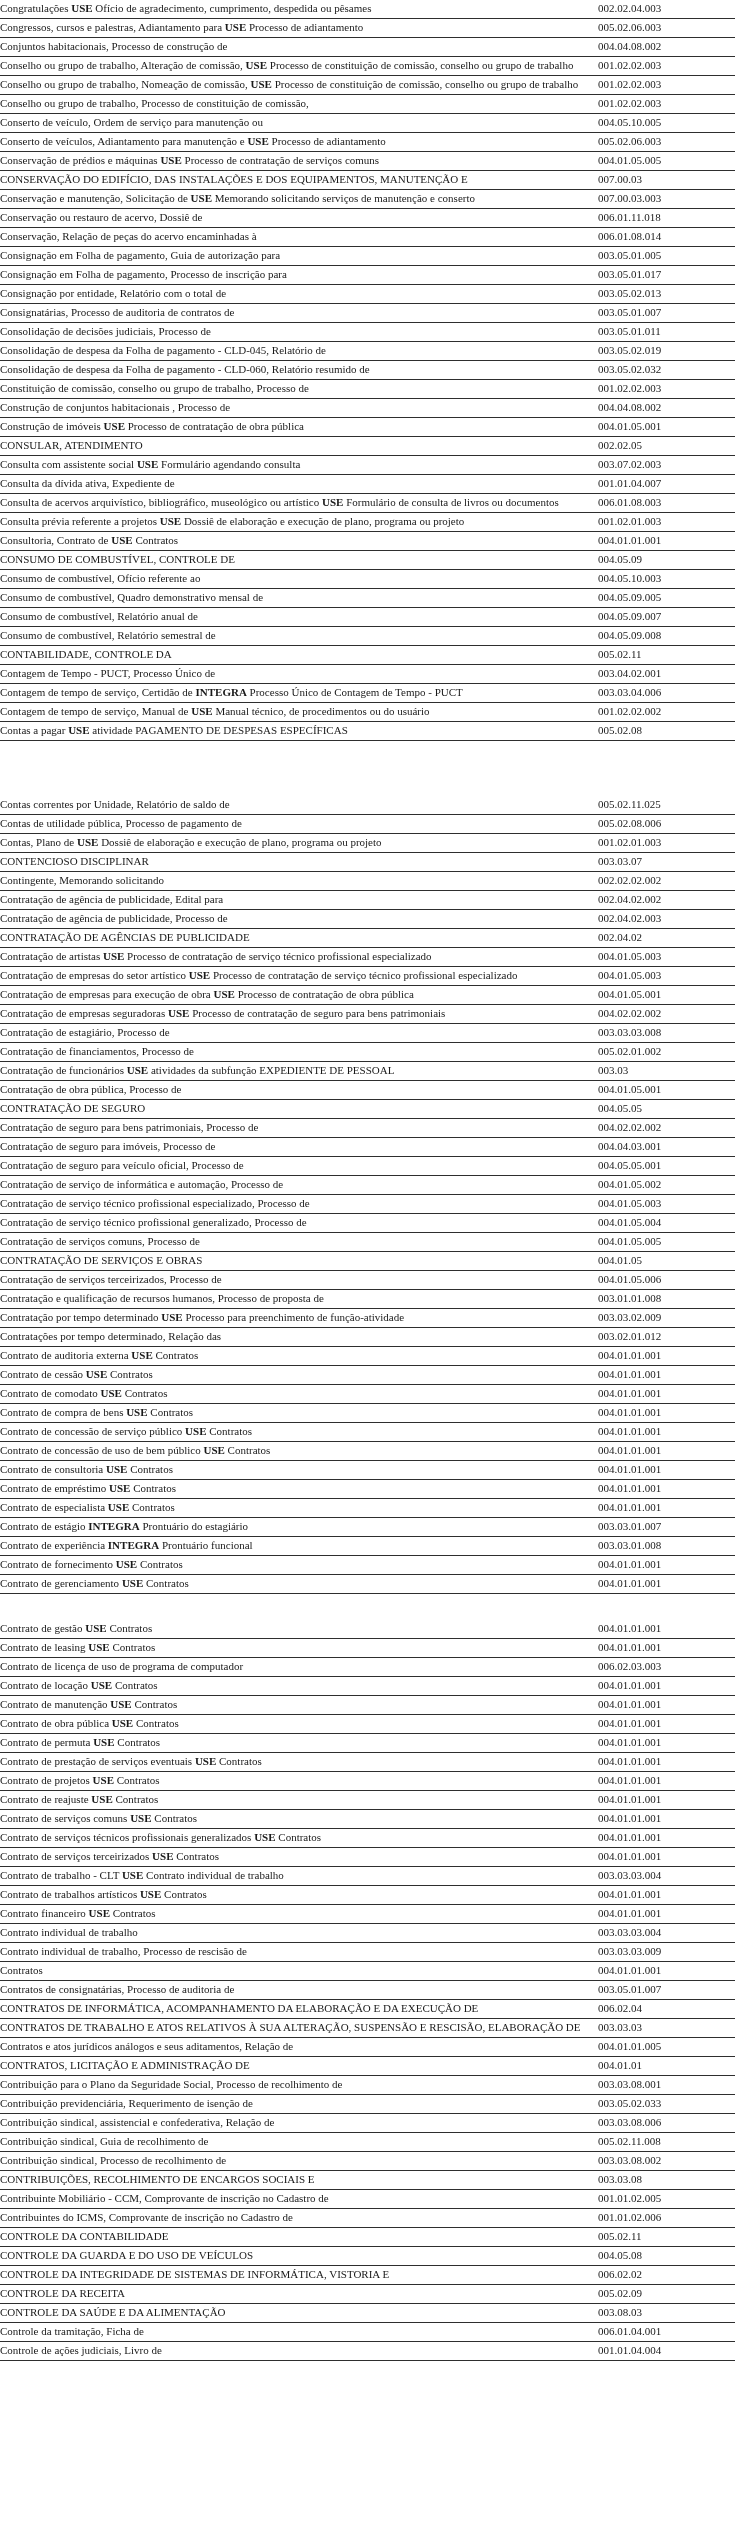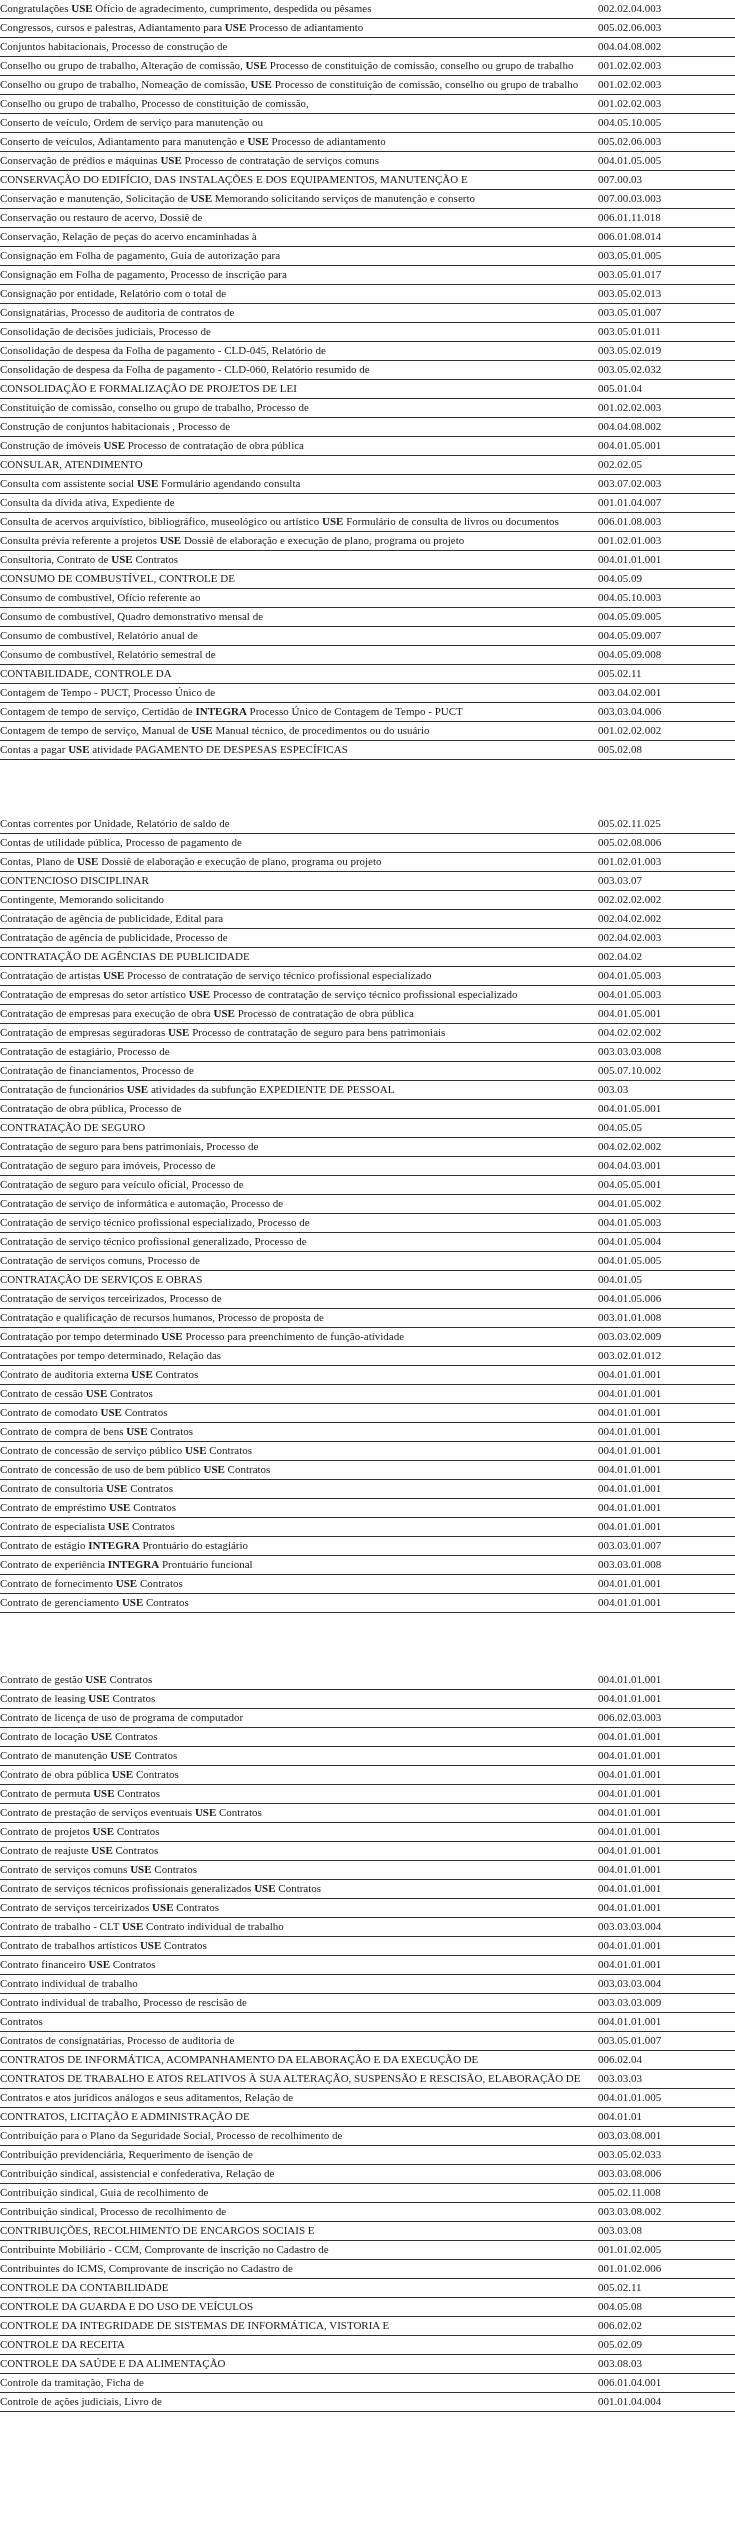--- a/index.html
+++ b/index.html
@@ -16,21 +16,21 @@
   }
   .page {
     width: 735px;
   }
   table.idx {
     border-collapse: collapse;
     width: 735px;
     table-layout: fixed;
   }
   table.idx:nth-of-type(2) { margin-top: 55px; padding-left: 48px; }
-  table.idx:nth-of-type(3) { margin-top: 58px; padding-left: 44px; }
+  table.idx:nth-of-type(3) { margin-top: 26px; padding-left: 44px; }
   table.idx td {
     vertical-align: middle;
     border-bottom: 1px solid #2e2e2e;
     padding: 2px 0 3px 0;
     line-height: 13px;
     overflow: hidden;
   }
   td.entry {
     width: 598px;
     padding-left: 3px;
@@ -122,24 +122,20 @@
         </tr>
         <tr>
           <td class="entry">Consolidação de despesa da Folha de pagamento - CLD-045, Relatório de</td>
           <td class="code">003.05.02.019</td>
         </tr>
         <tr>
           <td class="entry">Consolidação de despesa da Folha de pagamento - CLD-060, Relatório resumido de</td>
           <td class="code">003.05.02.032</td>
         </tr>
         <tr>
-          <td class="entry">CONSOLIDAÇÃO E FORMALIZAÇÃO DE PROJETOS DE LEI</td>
-          <td class="code">005.01.04</td>
-        </tr>
-        <tr>
           <td class="entry">Constituição de comissão, conselho ou grupo de trabalho, Processo de</td>
           <td class="code">001.02.02.003</td>
         </tr>
         <tr>
           <td class="entry">Construção de conjuntos habitacionais , Processo de</td>
           <td class="code">004.04.08.002</td>
         </tr>
         <tr>
           <td class="entry">Construção de imóveis <b>USE</b> Processo de contratação de obra pública</td>
           <td class="code">004.01.05.001</td>
@@ -259,21 +255,21 @@
         <tr>
           <td class="entry">Contratação de empresas seguradoras <b>USE</b> Processo de contratação de seguro para bens patrimoniais</td>
           <td class="code">004.02.02.002</td>
         </tr>
         <tr>
           <td class="entry">Contratação de estagiário, Processo de</td>
           <td class="code">003.03.03.008</td>
         </tr>
         <tr>
           <td class="entry">Contratação de financiamentos, Processo de</td>
-          <td class="code">005.07.10.002</td>
+          <td class="code">005.02.01.002</td>
         </tr>
         <tr>
           <td class="entry">Contratação de funcionários <b>USE</b> atividades da subfunção EXPEDIENTE DE PESSOAL</td>
           <td class="code">003.03</td>
         </tr>
         <tr>
           <td class="entry">Contratação de obra pública, Processo de</td>
           <td class="code">004.01.05.001</td>
         </tr>
         <tr>

